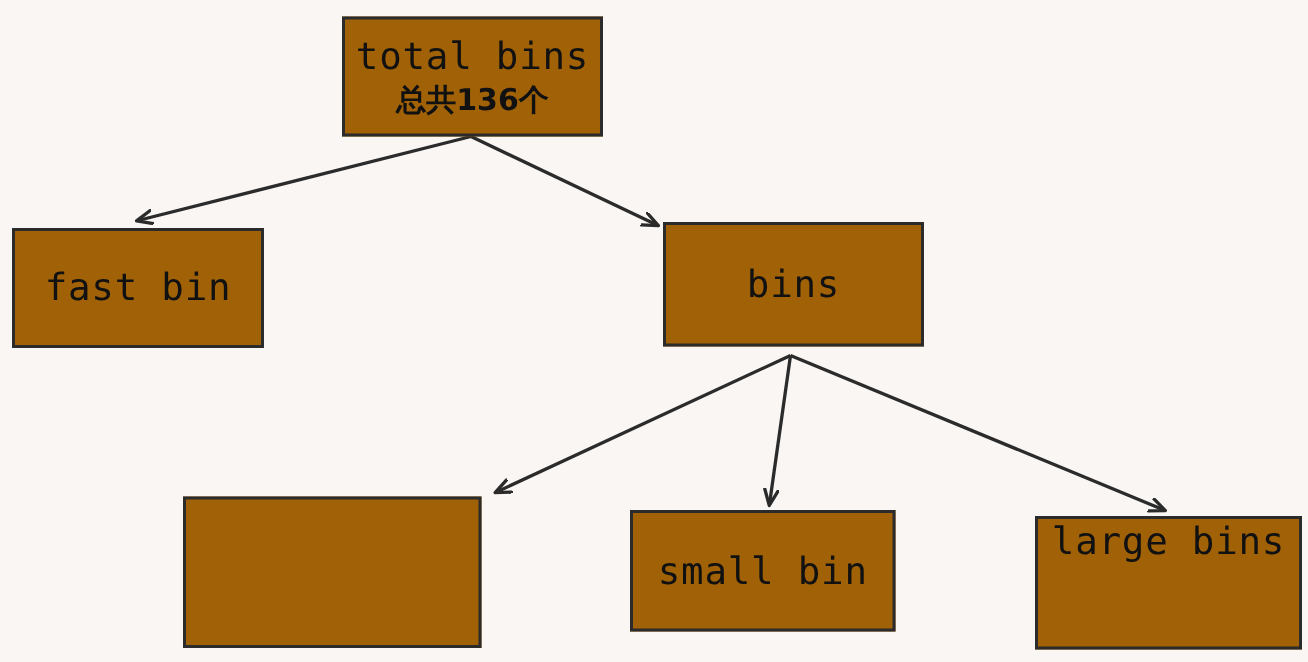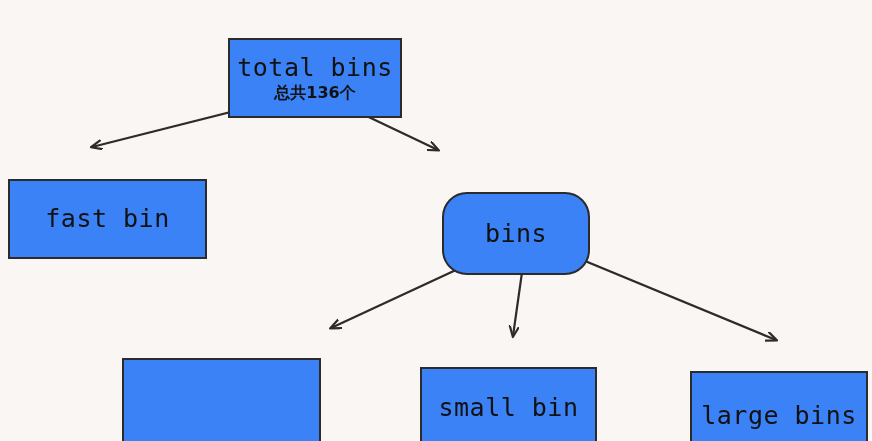--- a/index.html
+++ b/index.html
@@ -20,51 +20,50 @@
     left: 0;
     top: 0;
     width: 872px;
     height: 441px;
     pointer-events: none;
   }
   .node {
     position: absolute;
     box-sizing: border-box;
     border: 2.5px solid #2b2b2b;
-    background: #3b82f6;
+    background: #a16207;
     display: flex;
     flex-direction: column;
     align-items: center;
     justify-content: center;
     line-height: 1.18;
-    margin-top: 27px;
   }
   .node .line-en {
     font-family: "DejaVu Sans Mono", "Liberation Mono", monospace;
     font-size: 25px;
     color: #111111;
     letter-spacing: 0.5px;
     white-space: nowrap;
   }
   .node .line-zh {
     font-family: "DejaVu Sans", "Liberation Sans", sans-serif;
-    font-size: 16px;
+    font-size: 20px;
     color: #111111;
     font-weight: 600;
     white-space: nowrap;
     margin-top: 2px;
   }
 
   
   #node-total-bins   { left: 228px; top: 11px;  width: 174px; height: 80px; }
-  #node-fast-bin     { left: 8px;   top: 152px; width: 199px; height: 80px; gap: 24px; }
-  #node-bins         { left: 442px; top: 165px; width: 148px; height: 83px; border-radius: 25px; }
+  #node-fast-bin     { left: 8px;   top: 152px; width: 168px; height: 80px; gap: 24px; }
+  #node-bins         { left: 442px; top: 148px; width: 174px; height: 83px; }
   #node-unsorted-bin { left: 122px; top: 331px; width: 199px; height: 101px; }
   #node-small-bin    { left: 420px; top: 340px; width: 177px; height: 81px; }
-  #node-large-bins   { left: 690px; top: 344px; width: 178px; height: 89px; }
+  #node-large-bins   { left: 690px; top: 344px; width: 178px; height: 89px; justify-content: space-between; }
 </style>
 </head>
 <body>
 
 <div id="canvas">
 
   <svg class="edges" viewBox="0 0 872 441" xmlns="http://www.w3.org/2000/svg">
     <defs>
       <marker id="arrowhead" markerWidth="14" markerHeight="14" refX="10" refY="5" orient="auto" markerUnits="userSpaceOnUse">
         <path d="M0.5,0.5 L11,5 L0.5,9.5" fill="none" stroke="#2b2b2b" stroke-width="2.2" stroke-linecap="round" stroke-linejoin="round"></path>

